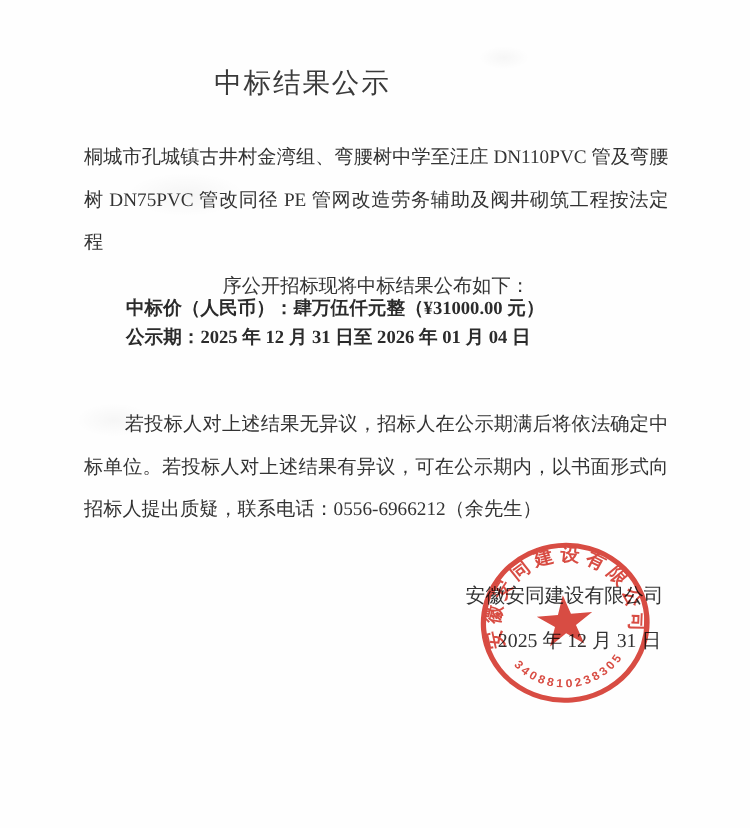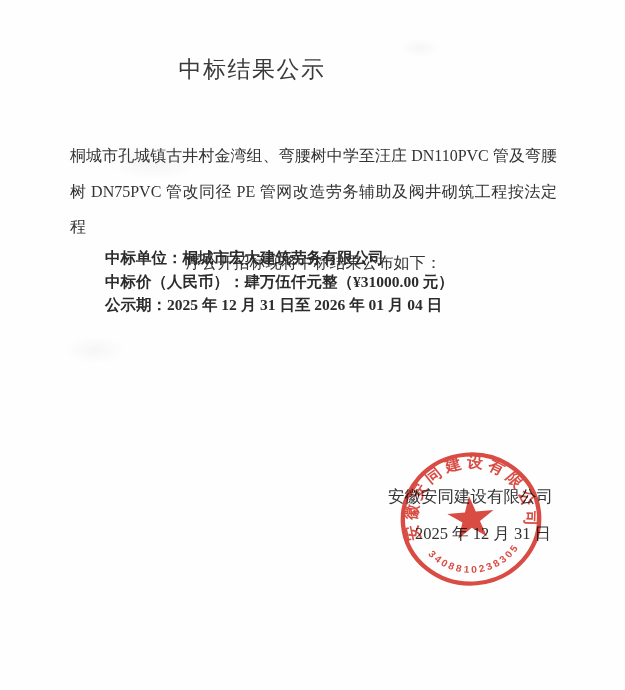--- a/index.html
+++ b/index.html
@@ -21,21 +21,21 @@
     text-align:center;
     font-size:23px;letter-spacing:1.5px;
     color:#3a3a3a;
     font-weight:normal;margin:0;
   }
   .para{
     position:absolute;left:70px;width:487px;
     font-size:16px;line-height:35.5px;
     color:#333;
   }
-  .para-1{top:138px;}
+  .para-1{top:114px;}
   .para-2{top:336px;}
   .line-stretch{text-align:justify;text-align-last:justify;}
   .line-center{text-align:center;}
   .line-indent{padding-left:34px;box-sizing:border-box;}
   .details{
     position:absolute;top:246px;left:105px;width:460px;
     font-size:15.5px;font-weight:bold;line-height:23.5px;
     color:#2b2b2b;
   }
   .sig-company{
@@ -71,25 +71,29 @@
 
   <h1 class="doc-title">中标结果公示</h1>
 
   <div class="para para-1">
     <div class="line-stretch">桐城市孔城镇古井村金湾组、弯腰树中学至汪庄 DN110PVC 管及弯腰</div>
     <div class="line-stretch">树 DN75PVC 管改同径 PE 管网改造劳务辅助及阀井砌筑工程按法定程</div>
     <div class="line-center">序公开招标现将中标结果公布如下：</div>
   </div>
 
   <div class="details">
-    <div><span>中标单位：</span><span>桐城市宏大建筑劳务有限公司</span></div>
     <div><span>中标价（人民币）：</span><span>肆万伍仟元整（¥31000.00 元）</span></div>
     <div><span>公示期：</span><span>2025 年 12 月 31 日至 2026 年 01 月 04 日</span></div>
   </div>
 
+  <div class="para para-2">
+    <div class="line-stretch line-indent">若投标人对上述结果无异议，招标人在公示期满后将依法确定中</div>
+    <div class="line-stretch">标单位。若投标人对上述结果有异议，可在公示期内，以书面形式向</div>
+    <div>招标人提出质疑，联系电话：0556-6966212（余先生）</div>
+  </div>
 
   <div class="sig-company">安徽安同建设有限公司</div>
   <div class="sig-date">2025 年 12 月 31 日</div>
 
   <svg class="seal" viewBox="0 0 154 154" preserveAspectRatio="none" xmlns="http://www.w3.org/2000/svg">
     <defs>
       <path id="sealArcTop" d="M 24.4 96.2 A 56 56 0 1 1 129.6 96.2" fill="none"></path>
       <path id="sealArcBottom" d="M 26.8 106.4 A 58 58 0 0 0 127.2 106.4" fill="none"></path>
     </defs>
     <circle cx="77" cy="77" r="70" fill="none" stroke="#d5382e" stroke-width="4.5"></circle>

